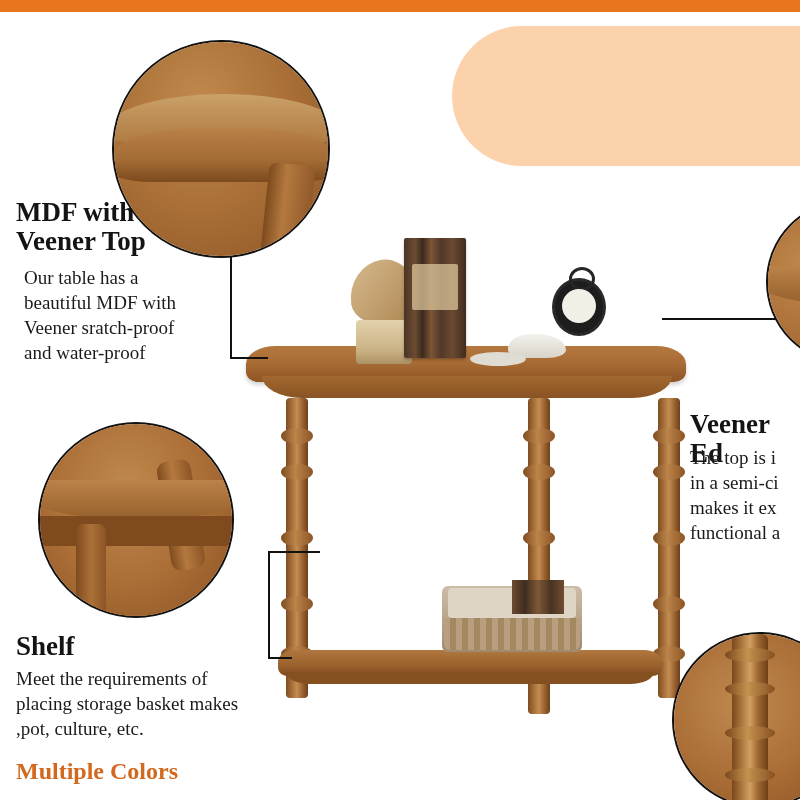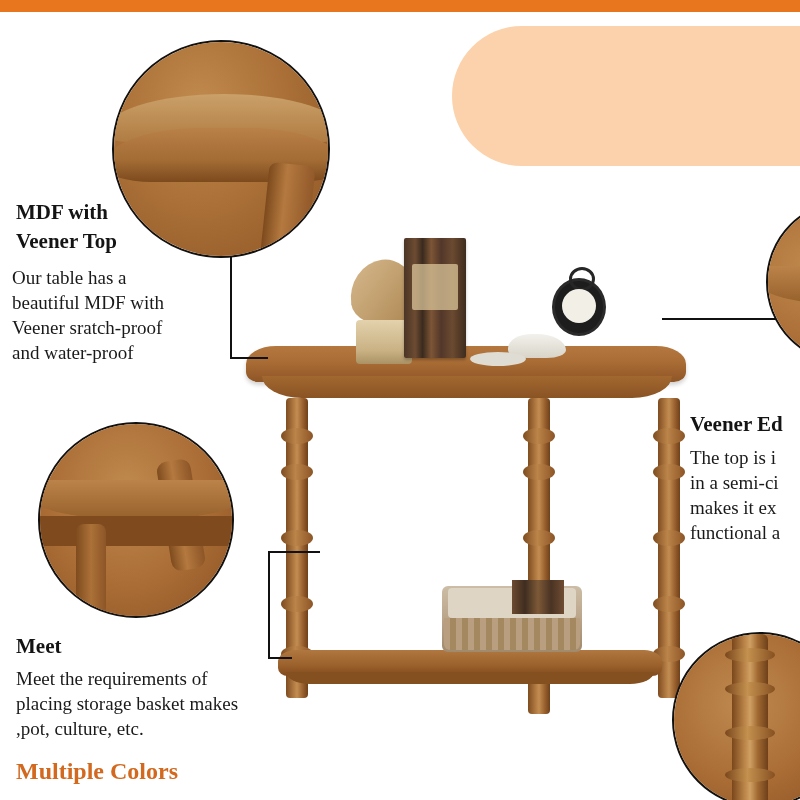--- a/index.html
+++ b/index.html
@@ -336,21 +336,21 @@
   .leader {
     position: absolute;
     background: #111;
   }
 
   
   .feat-title {
     position: absolute;
     font-family: "Liberation Serif", serif;
     font-weight: bold;
-    font-size: 21px;
+    font-size: 27px;
     color: #141414;
     line-height: 29px;
     white-space: pre-line;
   }
   .feat-body {
     position: absolute;
     font-family: "Liberation Serif", serif;
     font-size: 19px;
     color: #1a1a1a;
     line-height: 25px;
@@ -459,31 +459,31 @@
       <div class="ring" style="top:14px"></div>
       <div class="ring" style="top:48px"></div>
       <div class="ring" style="top:92px"></div>
       <div class="ring" style="top:134px"></div>
     </div>
 
   </div>
 
   <div class="feat-title" style="left:16px; top:198px;">MDF with
 Veener  Top</div>
-  <div class="feat-body" style="left:12px; top:265px;">Our table has a
+  <div class="feat-body" style="left:24px; top:265px;">Our table has a
 beautiful MDF with
 Veener sratch-proof
 and water-proof</div>
 
   <div class="feat-title" style="left:690px; top:410px;">Veener Ed</div>
   <div class="feat-body" style="left:690px; top:445px;">The top is i
 in a semi-ci
 makes it ex
 functional a</div>
 
-  <div class="feat-title" style="left:16px; top:632px;">Meet</div>
+  <div class="feat-title" style="left:16px; top:632px;">Shelf</div>
   <div class="feat-body" style="left:16px; top:666px;">Meet the requirements of
 placing storage basket makes
 ,pot, culture, etc.</div>
 
   <div class="bottom-title">Multiple Colors</div>
 
 </div>
 
 </body></html>

